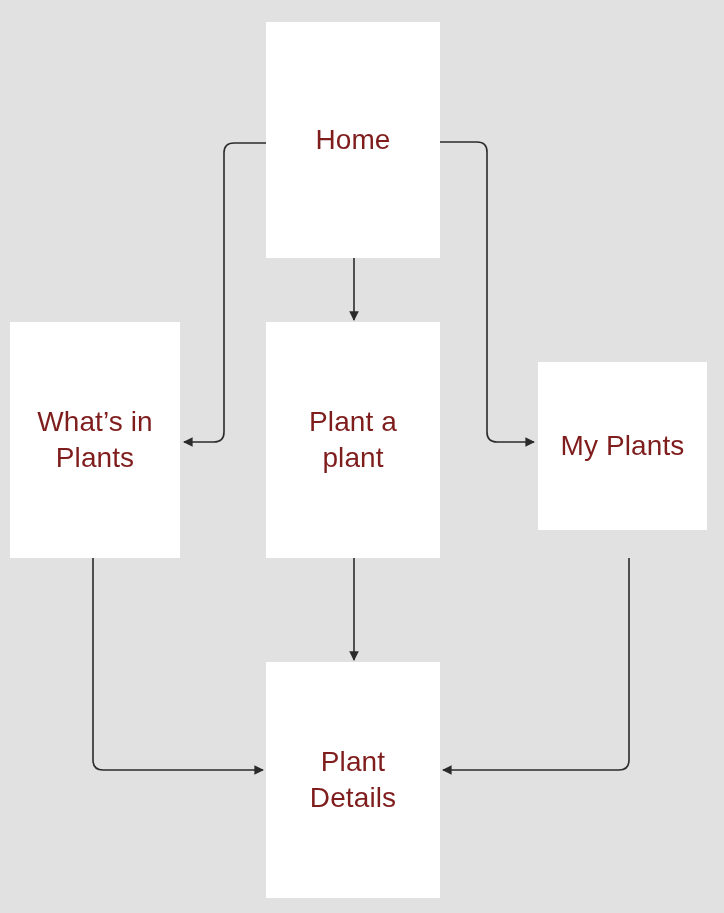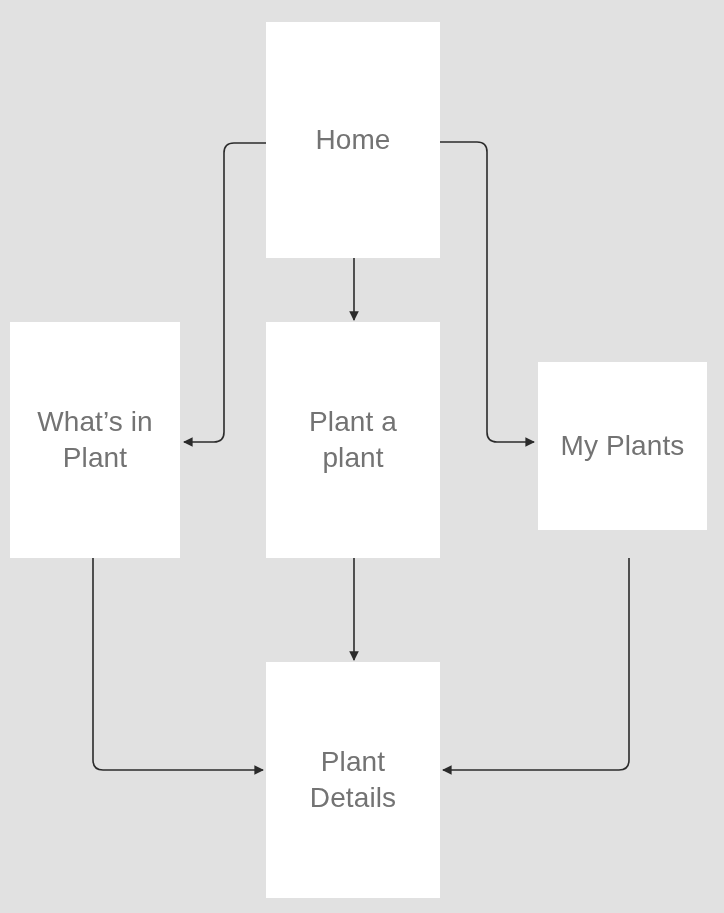--- a/index.html
+++ b/index.html
@@ -33,21 +33,21 @@
     background: #ffffff;
     display: flex;
     align-items: center;
     justify-content: center;
     text-align: center;
     box-sizing: border-box;
   }
   .node-label {
     font-size: 28px;
     line-height: 36px;
-    color: #737373;
+    color: #7f1d1d;
     letter-spacing: 0.1px;
     white-space: pre-line;
     font-weight: 400;
   }
   
   #node-home      { left: 266px; top: 22px;  width: 174px; height: 236px; }
   #node-season    { left: 10px;  top: 322px; width: 170px; height: 236px; }
   #node-find      { left: 266px; top: 322px; width: 174px; height: 236px; }
   #node-myplants  { left: 538px; top: 322px; width: 169px; height: 168px; margin-top: 40px; }
   #node-details   { left: 266px; top: 662px; width: 174px; height: 236px; }
@@ -76,21 +76,21 @@
 
     <path d="M 629 558 L 629 760 Q 629 770 619 770 L 443 770" fill="none" stroke="#2b2b2b" stroke-width="1.6" marker-end="url(#arrow)"></path>
   </svg>
 
   <div class="node" id="node-home">
     <span class="node-label">Home</span>
   </div>
 
   <div class="node" id="node-season">
     <span class="node-label">What’s in
-Plant</span>
+Plants</span>
   </div>
 
   <div class="node" id="node-find">
     <span class="node-label">Plant a
 plant</span>
   </div>
 
   <div class="node" id="node-myplants">
     <span class="node-label">My Plants</span>
   </div>

